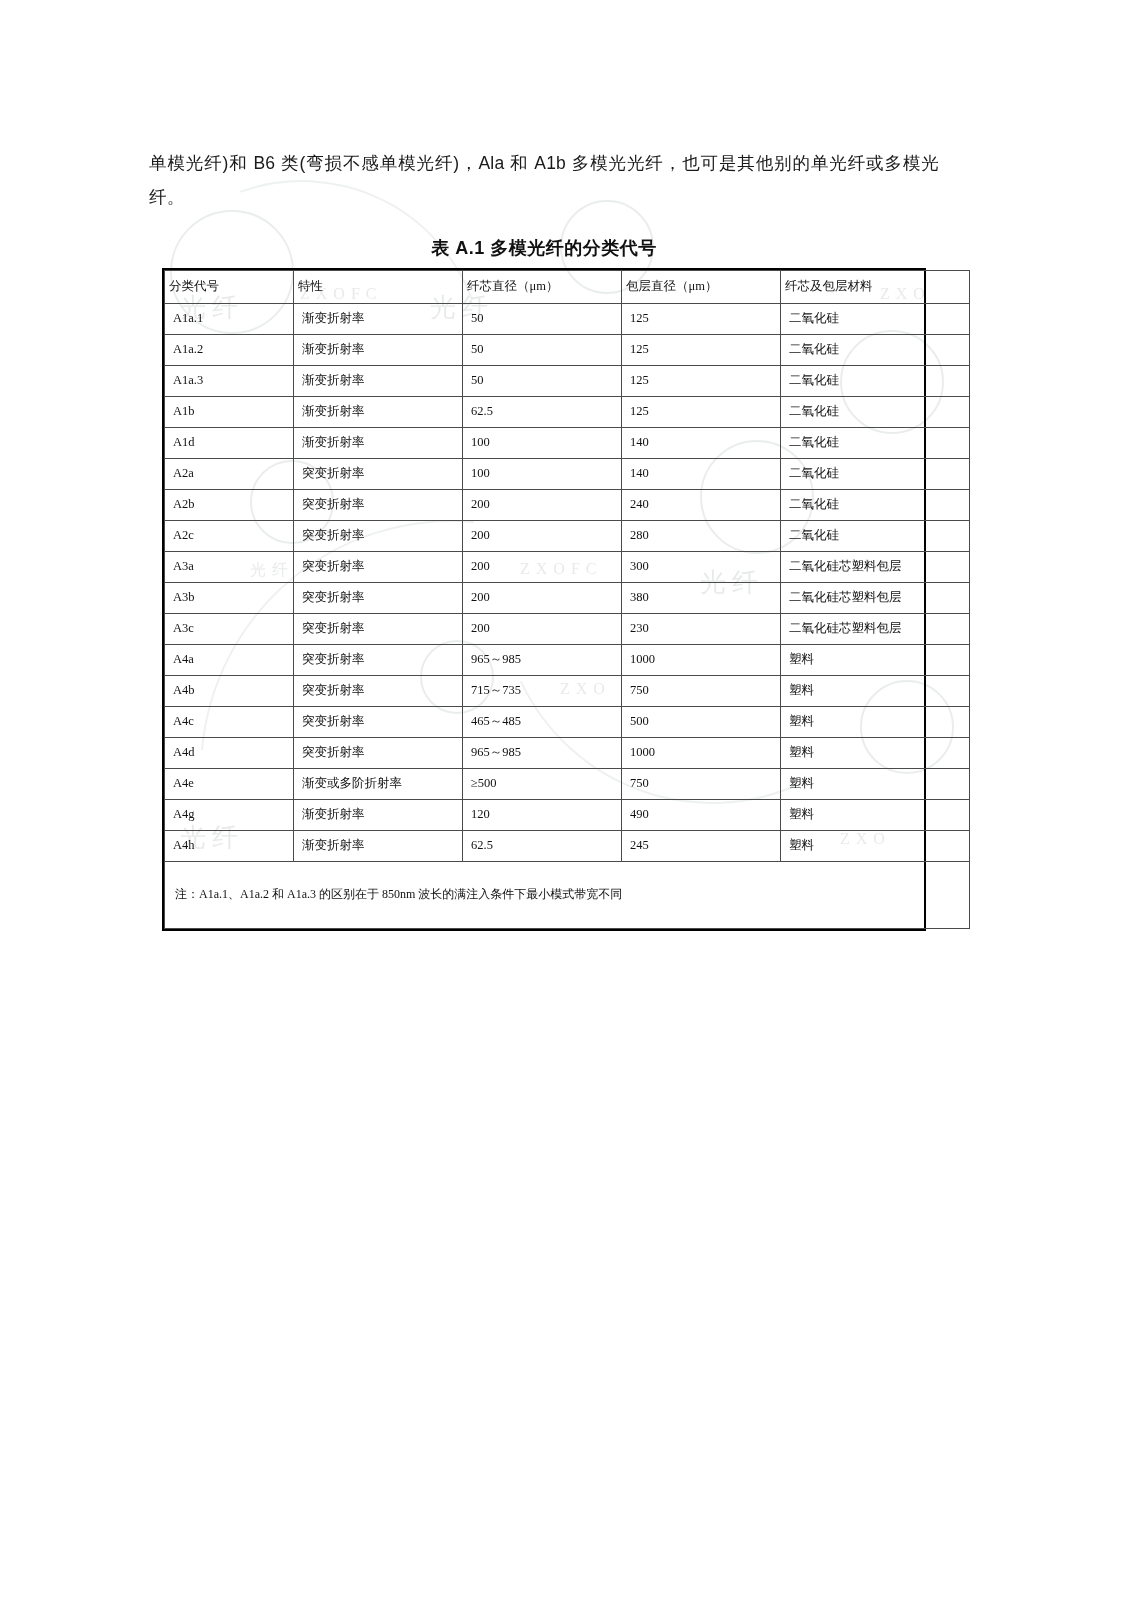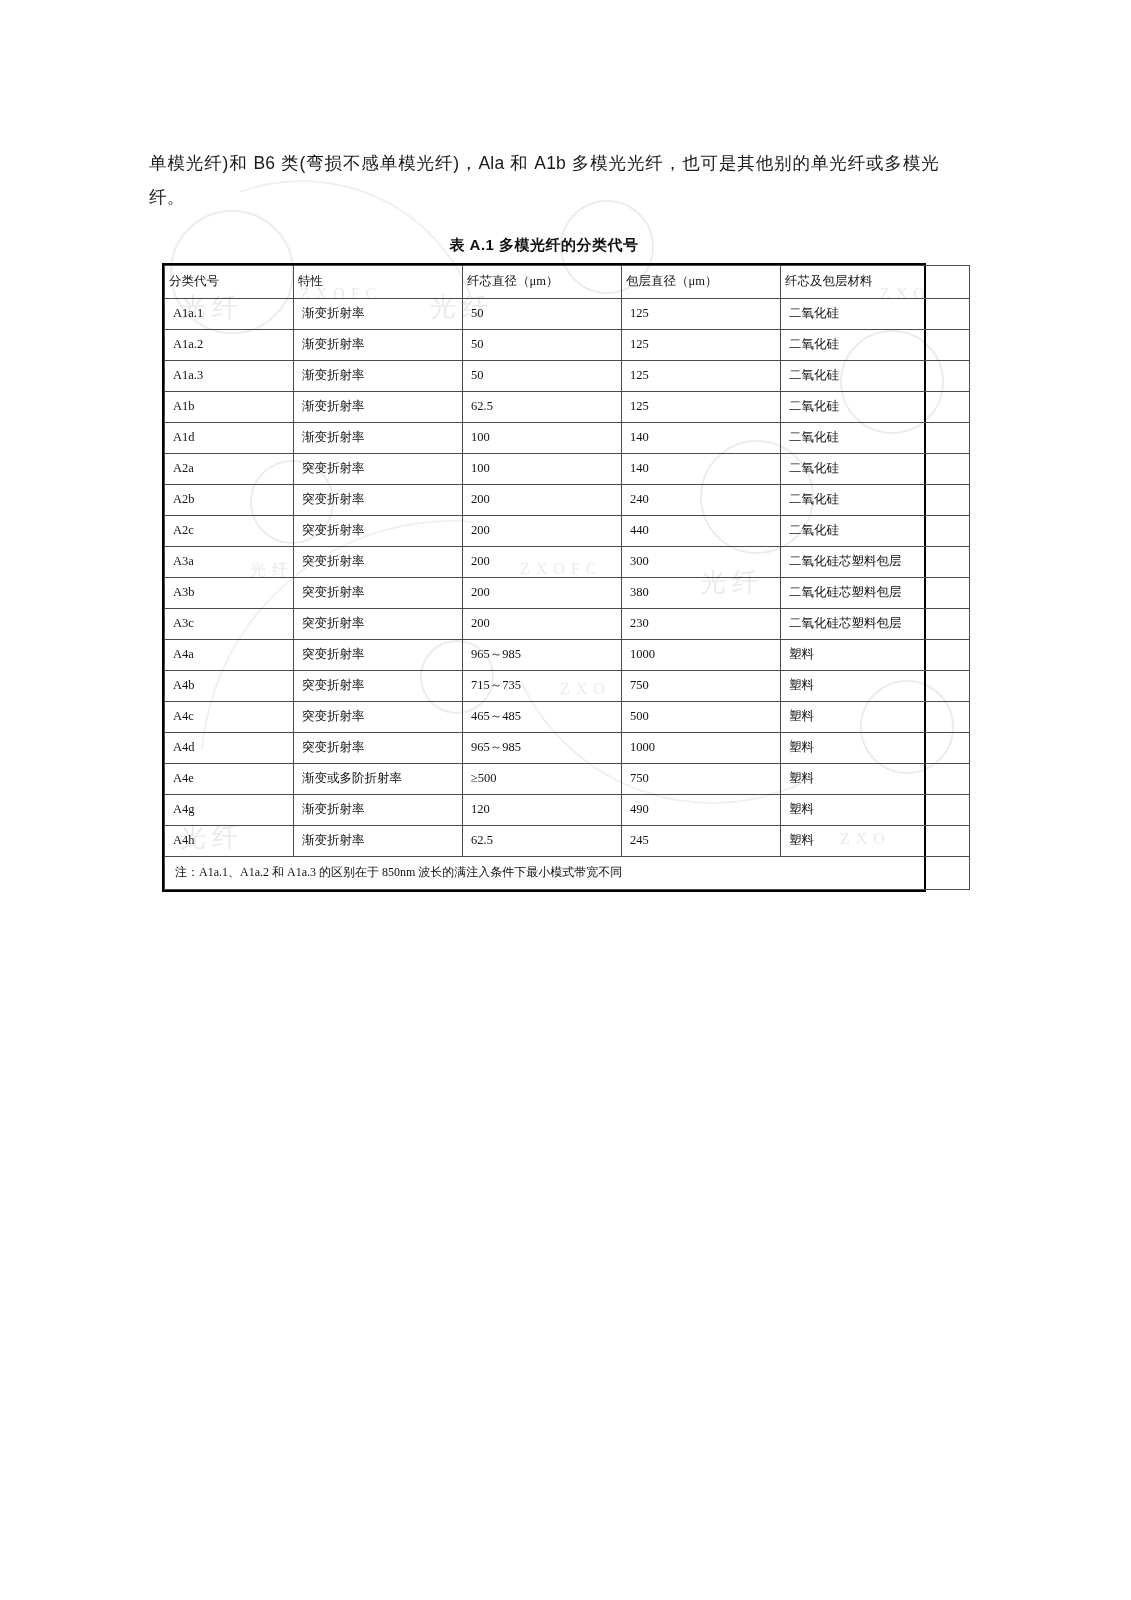--- a/index.html
+++ b/index.html
@@ -27,21 +27,21 @@
   .para {
     font-family: "Liberation Sans", sans-serif;
     font-size: 17.5px;
     line-height: 34px;
     color: #1a1a1a;
     text-align: justify;
     letter-spacing: 0.2px;
   }
   .table-title {
     text-align: center;
-    font-size: 15px;
+    font-size: 18px;
     font-weight: bold;
     color: #111;
     margin-top: 22px;
     margin-bottom: 8px;
     letter-spacing: 0.5px;
   }
   .table-wrap {
     position: relative;
     width: 760px;
     margin: 0 auto;
@@ -69,21 +69,21 @@
     font-size: 12.5px;
     padding: 7px 4px;
   }
   td.c0 { width: 120px; }
   td.c1 { width: 160px; }
   td.c2 { width: 150px; }
   td.c3 { width: 150px; }
   td.c4 { width: 180px; }
   tr.note td {
     font-size: 12px;
-    padding: 7px 10px;
+    padding: 24px 10px;
     text-align: left;
   }
   
   .wm {
     position: absolute;
     left: 0;
     top: 0;
     width: 100%;
     height: 100%;
     pointer-events: none;
@@ -203,21 +203,21 @@
               <td class="c0">A2b</td>
               <td class="c1">突变折射率</td>
               <td class="c2">200</td>
               <td class="c3">240</td>
               <td class="c4">二氧化硅</td>
             </tr>
             <tr>
               <td class="c0">A2c</td>
               <td class="c1">突变折射率</td>
               <td class="c2">200</td>
-              <td class="c3">440</td>
+              <td class="c3">280</td>
               <td class="c4">二氧化硅</td>
             </tr>
             <tr>
               <td class="c0">A3a</td>
               <td class="c1">突变折射率</td>
               <td class="c2">200</td>
               <td class="c3">300</td>
               <td class="c4">二氧化硅芯塑料包层</td>
             </tr>
             <tr>

